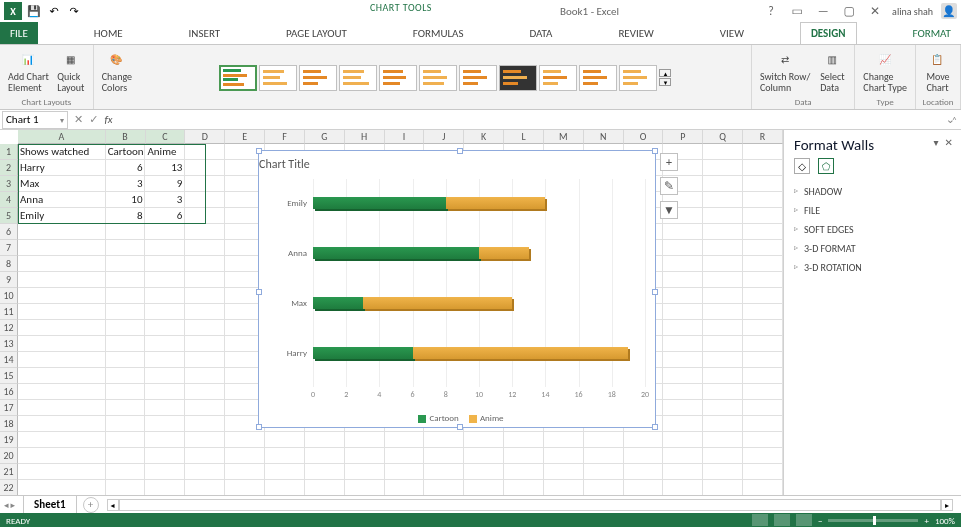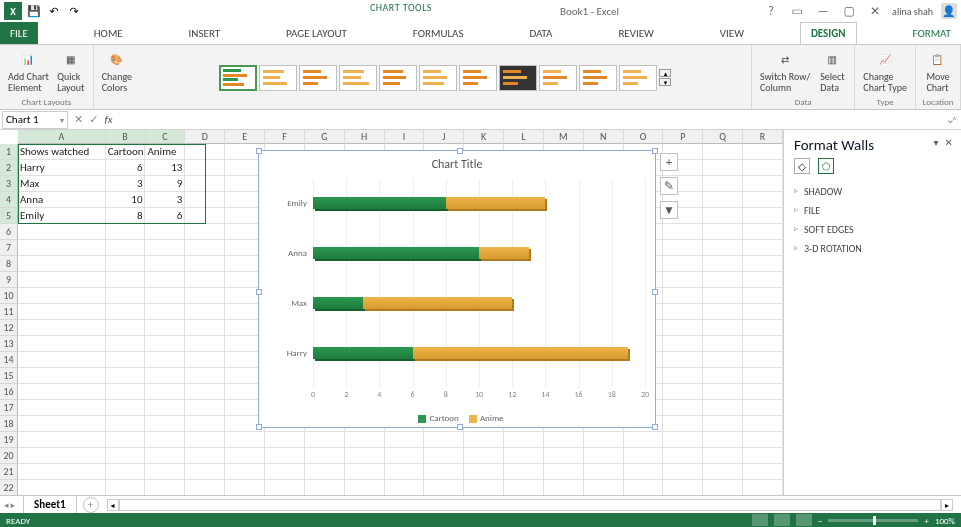--- a/index.html
+++ b/index.html
@@ -70,21 +70,21 @@
 .cells { position:absolute; top:14px; left:18px; right:0; bottom:0; }
 .row { display:flex; height:16px; }
 .cell { width:40px; border-right:1px solid #e0e0e0; border-bottom:1px solid #e0e0e0; font-size:11px; padding:0 2px; color:#222; line-height:16px; overflow:hidden;}
 .cell.ra { text-align:right; }
 .cell.wide { width:88px; }
 .selbox { position:absolute; border:1px solid #217346; pointer-events:none; }
 
 
 .chart { position:absolute; left:258px; top:20px; width:398px; height:278px; border:1px solid #8faadc; background:#fff; }
 .chart .handles span { position:absolute; width:6px; height:6px; background:#fff; border:1px solid #8faadc; }
-.chart-title { text-align:center; font-size:12px; color:#555; padding:6px 0; }
+.chart-title { text-align:left; font-size:12px; color:#555; padding:6px 0; }
 .plot { position:absolute; top:28px; left:54px; right:12px; bottom:40px; }
 .plot .catlabel { position:absolute; left:-48px; width:42px; text-align:right; font-size:9px; color:#666; }
 .plot .barrow { position:absolute; left:0; right:0; height:16px; }
 .plot .seg { position:absolute; height:12px; top:2px; }
 .seg.cartoon { background:linear-gradient(#2a9850,#1e7c3e); box-shadow: 2px 2px 0 #16622f; }
 .seg.anime { background:linear-gradient(#f0b44a,#d79a30); box-shadow: 2px 2px 0 #b07a1f; }
 .xaxis { position:absolute; left:54px; right:12px; bottom:24px; height:14px; }
 .xlabel { position:absolute; font-size:8px; color:#888; transform:translateX(-50%); }
 .legend { position:absolute; bottom:4px; left:0; right:0; text-align:center; font-size:9px; color:#666; }
 .legend .sw { display:inline-block; width:8px; height:8px; vertical-align:middle; margin:0 3px 0 8px; }
@@ -858,20 +858,21 @@
       <span>✕</span>
     </div>
     <h3>Format Walls</h3>
     <div class="wall-icons">
       <div class="wico">◇</div>
       <div class="wico on">⬠</div>
     </div>
     <div class="side-item">SHADOW</div>
     <div class="side-item">FILE</div>
     <div class="side-item">SOFT EDGES</div>
+    <div class="side-item">3-D FORMAT</div>
     <div class="side-item">3-D ROTATION</div>
   </div>
 </div>
 
 <div class="sheettabs">
   <div class="stab-nav">
     <span>◂</span>
     <span>▸</span>
   </div>
   <div class="stab">Sheet1</div>

